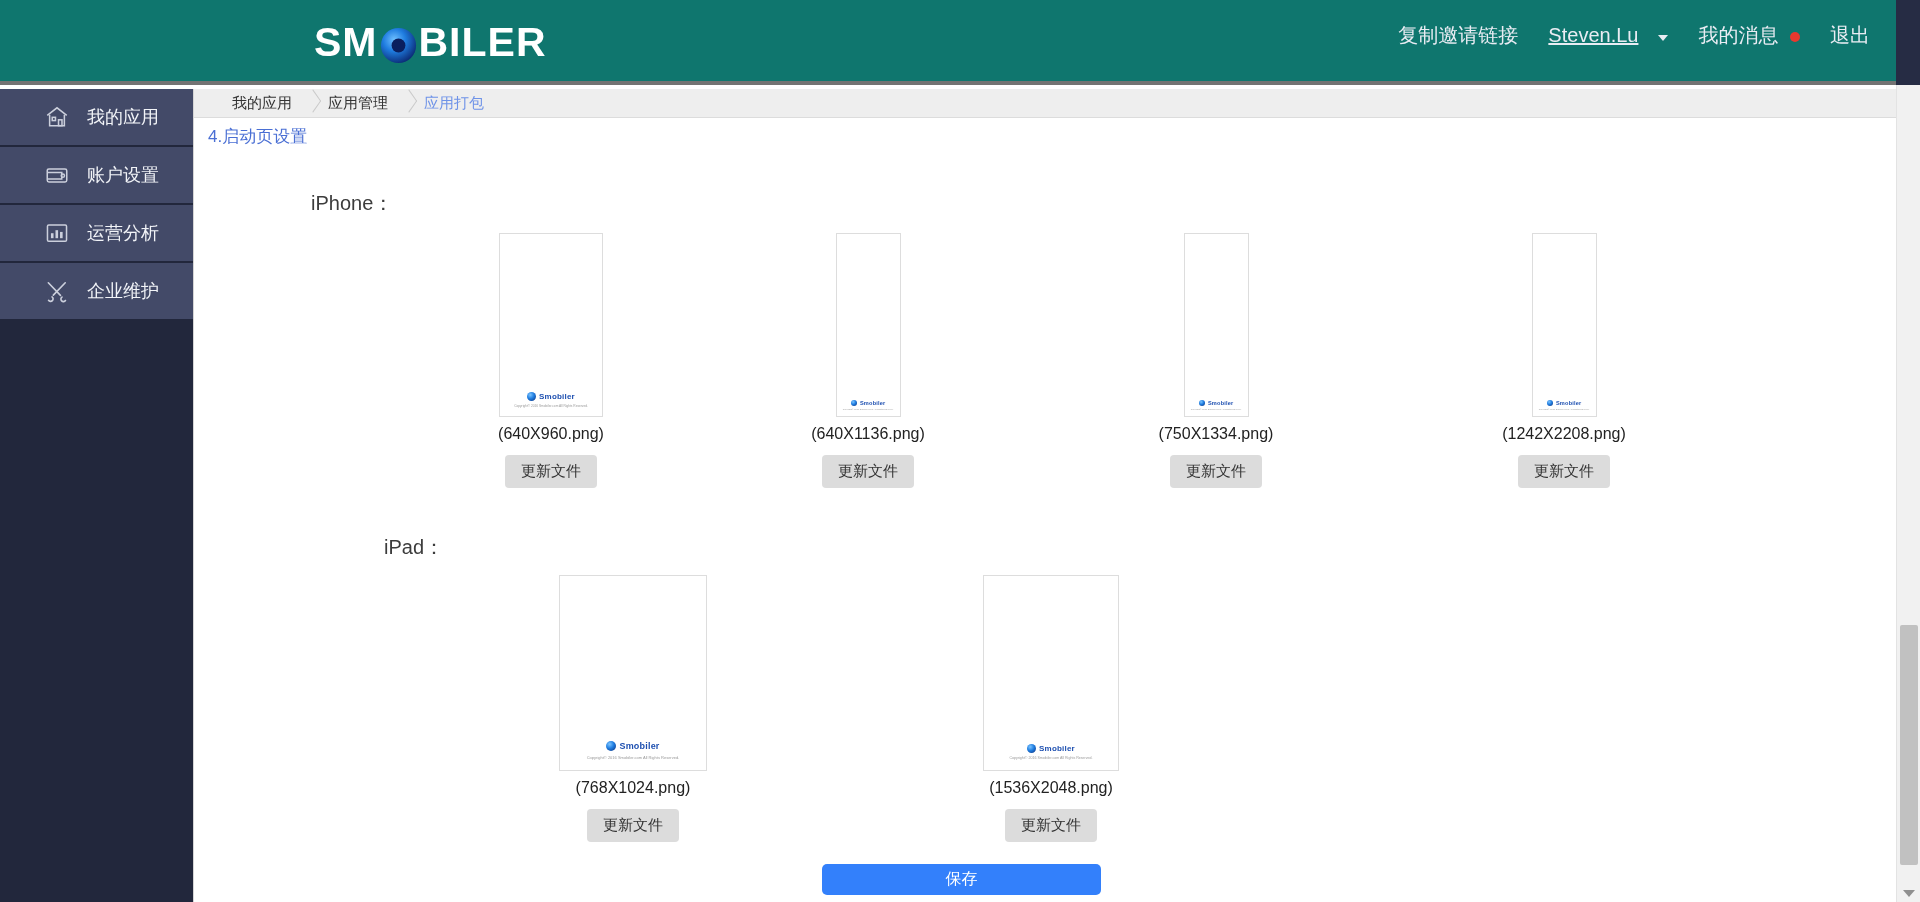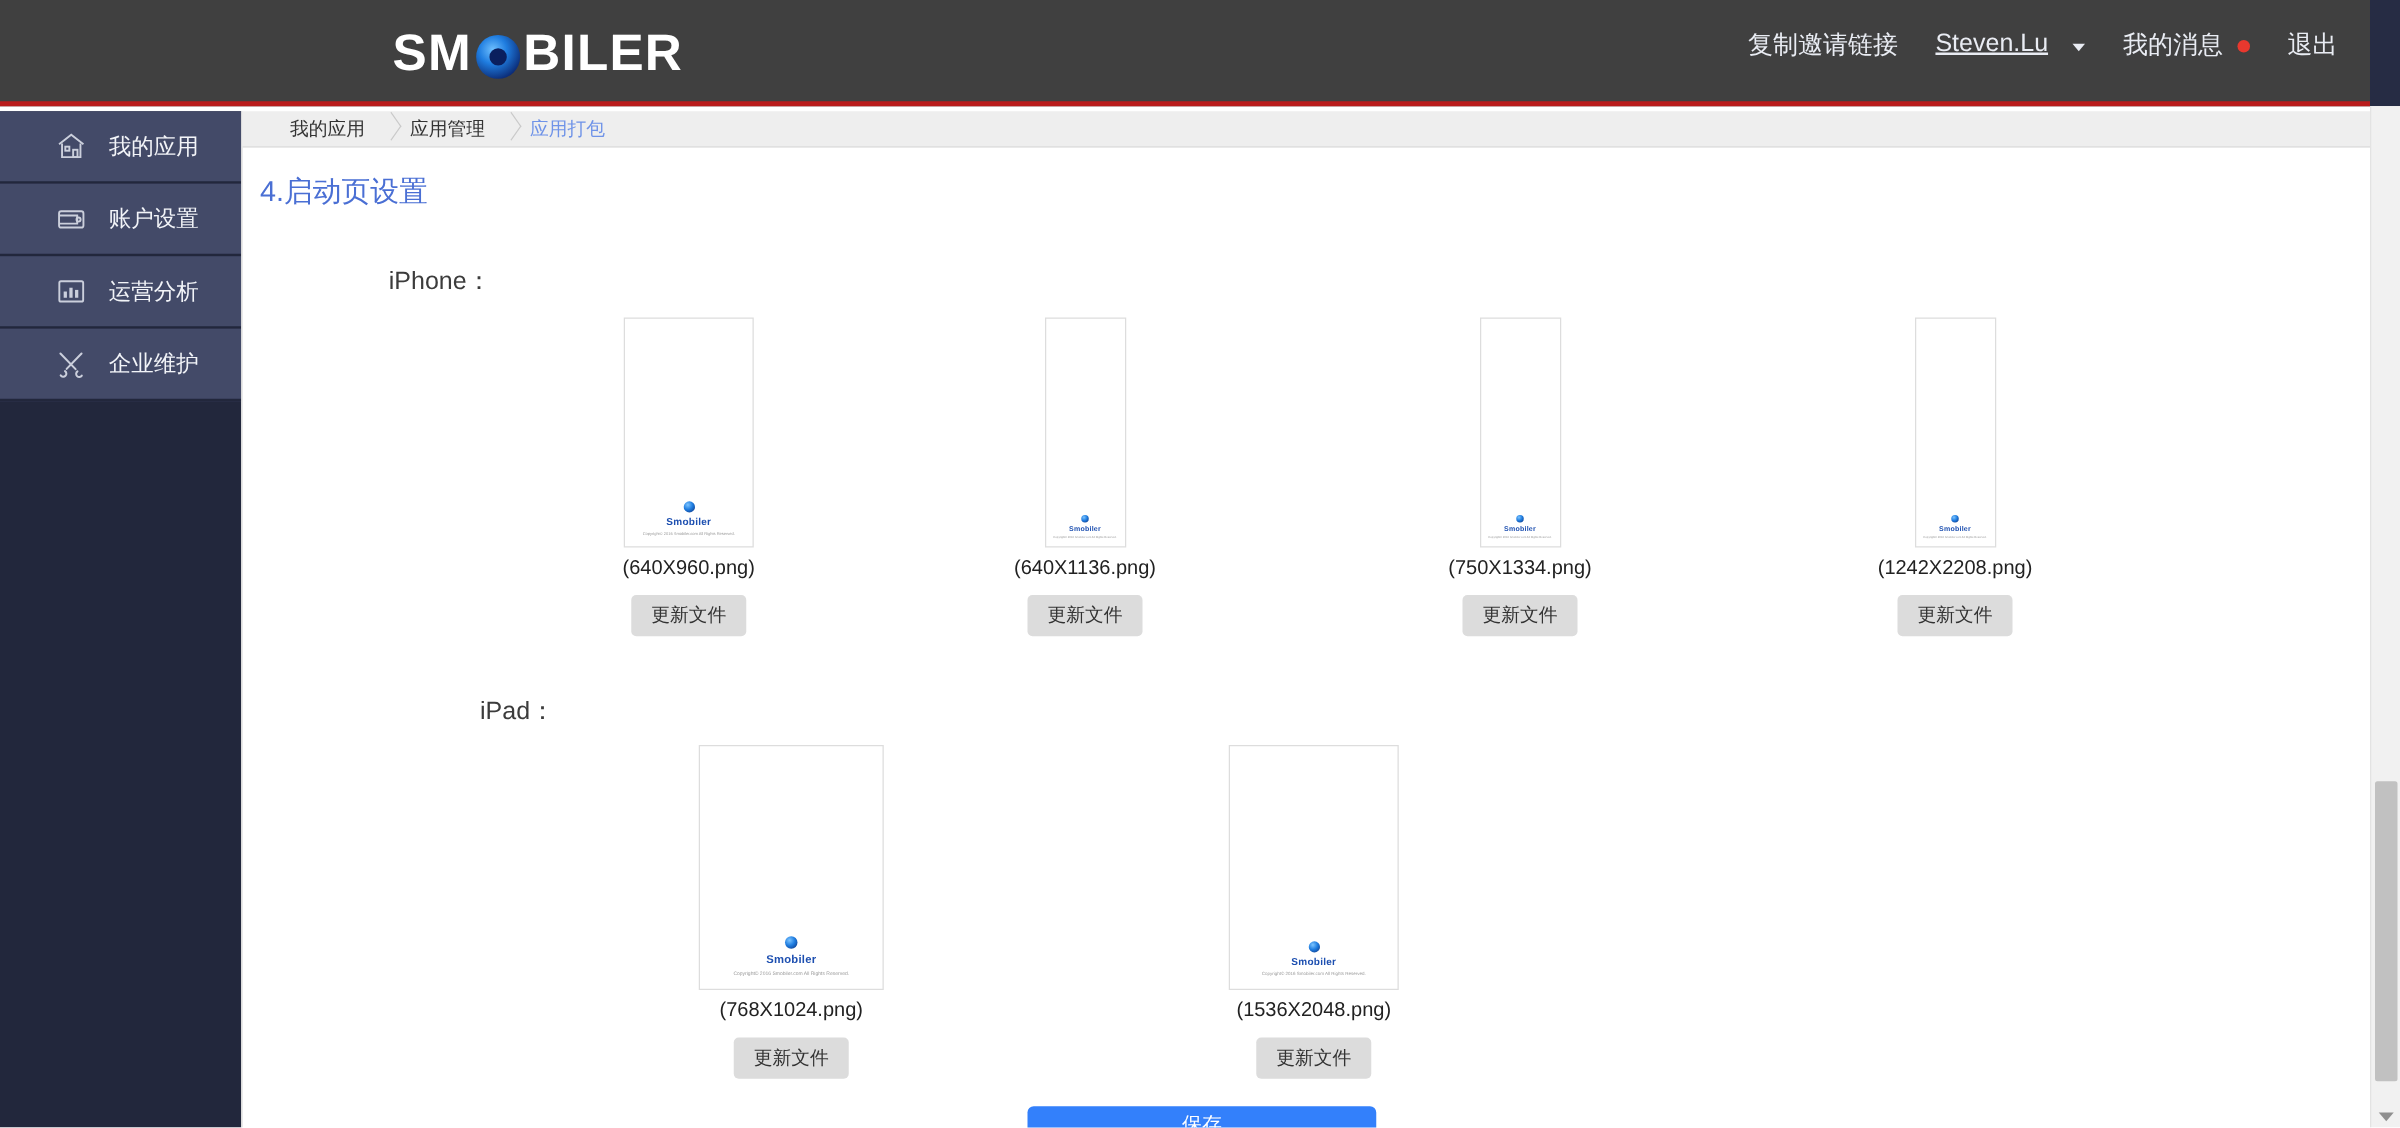--- a/index.html
+++ b/index.html
@@ -7,22 +7,22 @@
   html, body {
     width: 1920px; height: 902px;
     font-family: "Liberation Sans", "DejaVu Sans", sans-serif;
     background: #ffffff; overflow: hidden;
   }
   .app { position: relative; width: 1920px; height: 902px; }
 
   
   .header {
     position: absolute; top: 0; left: 0; width: 1896px; height: 85px;
-    background: #404040;
-    border-bottom: 4px solid #b91c1c;
+    background: #0f766e;
+    border-bottom: 4px solid #737373;
   }
   .logo {
     position: absolute; left: 314px; top: 18px;
     color: #ffffff; font-size: 41px; font-weight: bold;
     letter-spacing: 1px; line-height: 48px;
     display: flex; align-items: center;
   }
   .logo .o-mark {
     display: inline-block; width: 37px; height: 37px; margin: 0 2px;
     position: relative; top: 2px;
@@ -69,41 +69,41 @@
   .crumb-sep {
     width: 26px; height: 29px; display: inline-block; position: relative;
   }
   .crumb-sep::before {
     content: ""; position: absolute; left: 4px; top: 5px;
     width: 13px; height: 13px; border-top: 1px solid #c9c9c9;
     border-right: 1px solid #c9c9c9; transform: rotate(45deg) skew(10deg,10deg);
   }
 
   .section-title {
-    color: #4a6fd4; font-size: 23px; padding: 20px 0 0 14px;
+    color: #4a6fd4; font-size: 17px; padding: 7px 0 0 14px;
   }
 
   .body-area { padding: 0 4px 0 0; position: relative; }
 
   .device-label {
     font-size: 20px; color: #3c3c3c; margin-left: 117px; margin-top: 42px;
   }
 
   .thumb-row { display: flex; margin-top: 16px; }
   .thumb-cell { display: flex; flex-direction: column; align-items: center; }
 
   .phone-thumb {
     background: #ffffff; border: 1px solid #dddddd;
     position: relative; overflow: hidden;
   }
   .splash-inner {
     position: absolute; left: 0; right: 0; bottom: 0;
     display: flex; flex-direction: column; align-items: center;
   }
-  .splash-logo { display: flex; align-items: center; gap: 3px; flex-direction: column; }
+  .splash-logo { display: flex; align-items: center; gap: 3px; }
   .splash-logo .mark { border-radius: 50%; display: block; }
   .splash-logo .word { color: #1d4fb0; font-weight: bold; letter-spacing: .2px; }
   .splash-copy { color: #9a9a9a; white-space: nowrap; }
 
   .file-name { font-size: 16px; color: #222222; margin-top: 8px; white-space: nowrap; }
 
   .btn-update {
     margin-top: 12px; background: #dcdcdc; border: none; border-radius: 4px;
     color: #333333; font-size: 15px; padding: 7px 16px; cursor: pointer;
     font-family: Liberation Sans, sans-serif;

